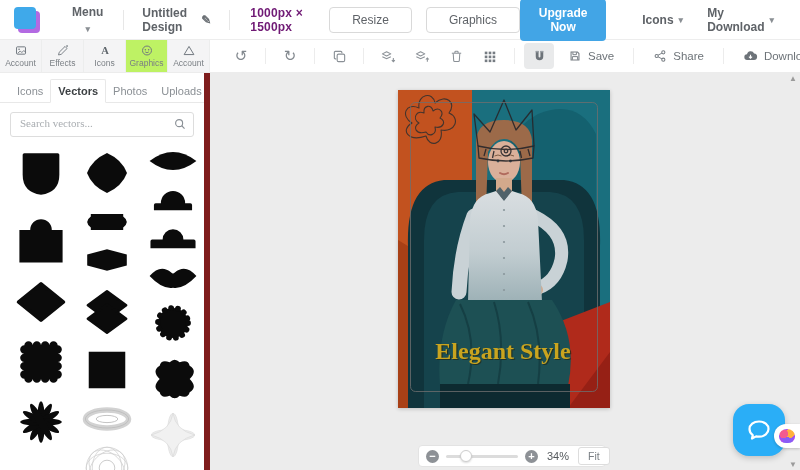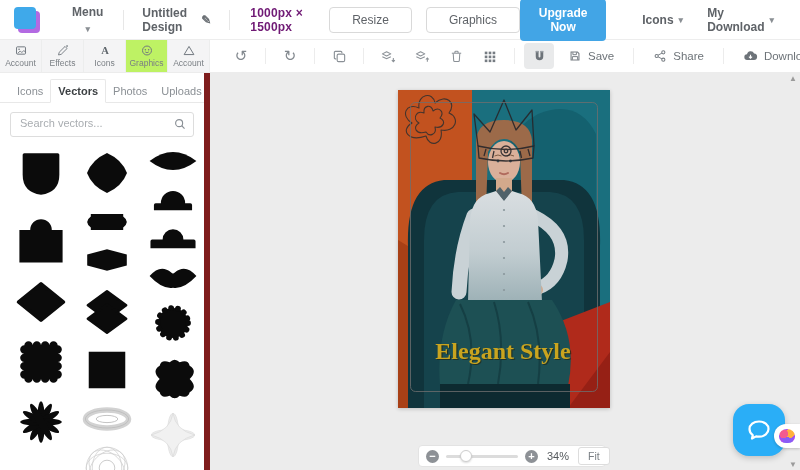--- a/index.html
+++ b/index.html
@@ -38,21 +38,21 @@
   .file-btn { display:flex; align-items:center; gap:6px; padding:0 14px; font-size:11.5px; color:#6d7378; cursor:pointer; }
 
   
   .main { display:flex; height:397px; }
   .panel { width:210px; flex:none; background:#fff; border-right:6px solid #7f1d1d; overflow:hidden; }
   .subtabs { display:flex; align-items:flex-end; padding:6px 8px 0 10px; border-bottom:1px solid #e8e8e8; height:30px; font-size:11px; color:#8b9095; }
   .subtab { padding:5px 7px; cursor:pointer; }
   .subtab.active { background:#fff; border:1px solid #e8e8e8; border-bottom:1px solid #fff; margin-bottom:-1px; border-radius:2px 2px 0 0; color:#3c4043; font-weight:bold; }
   .star { margin-left:auto; font-size:12px; color:#9aa0a5; padding:5px 4px; cursor:pointer; }
   .searchbox { position:relative; margin:9px 10px 8px 10px; }
-  .searchbox input { width:100%; height:25px; border:1px solid #ddd; border-radius:3px; padding:0 24px 4px 9px; font-size:11px; color:#555; font-family:Liberation Sans, sans-serif; outline:none; }
+  .searchbox input { width:100%; height:25px; border:1px solid #ddd; border-radius:3px; padding:0 24px 4px 9px; font-size:11px; color:#555; font-family:Liberation Serif, serif; outline:none; }
   .searchbox input::placeholder { color:#a9adb1; }
   .search-glyph { position:absolute; right:7px; top:5px; }
   .shape-grid { display:flex; gap:12px; padding:4px 12px 0 14px; }
   .shape-col { display:flex; flex-direction:column; align-items:center; width:58px; }
   .shape-cell { cursor:pointer; display:flex; align-items:center; justify-content:center; }
   .shape-cell svg { display:block; }
 
   .canvas-area { position:relative; flex:1; background:#ececec; overflow:hidden; }
   .artboard { position:absolute; left:188px; top:17px; width:212px; height:318px; box-shadow:0 1px 4px rgba(0,0,0,.2); background:#1a6f7e; }
   .artboard svg { display:block; }

